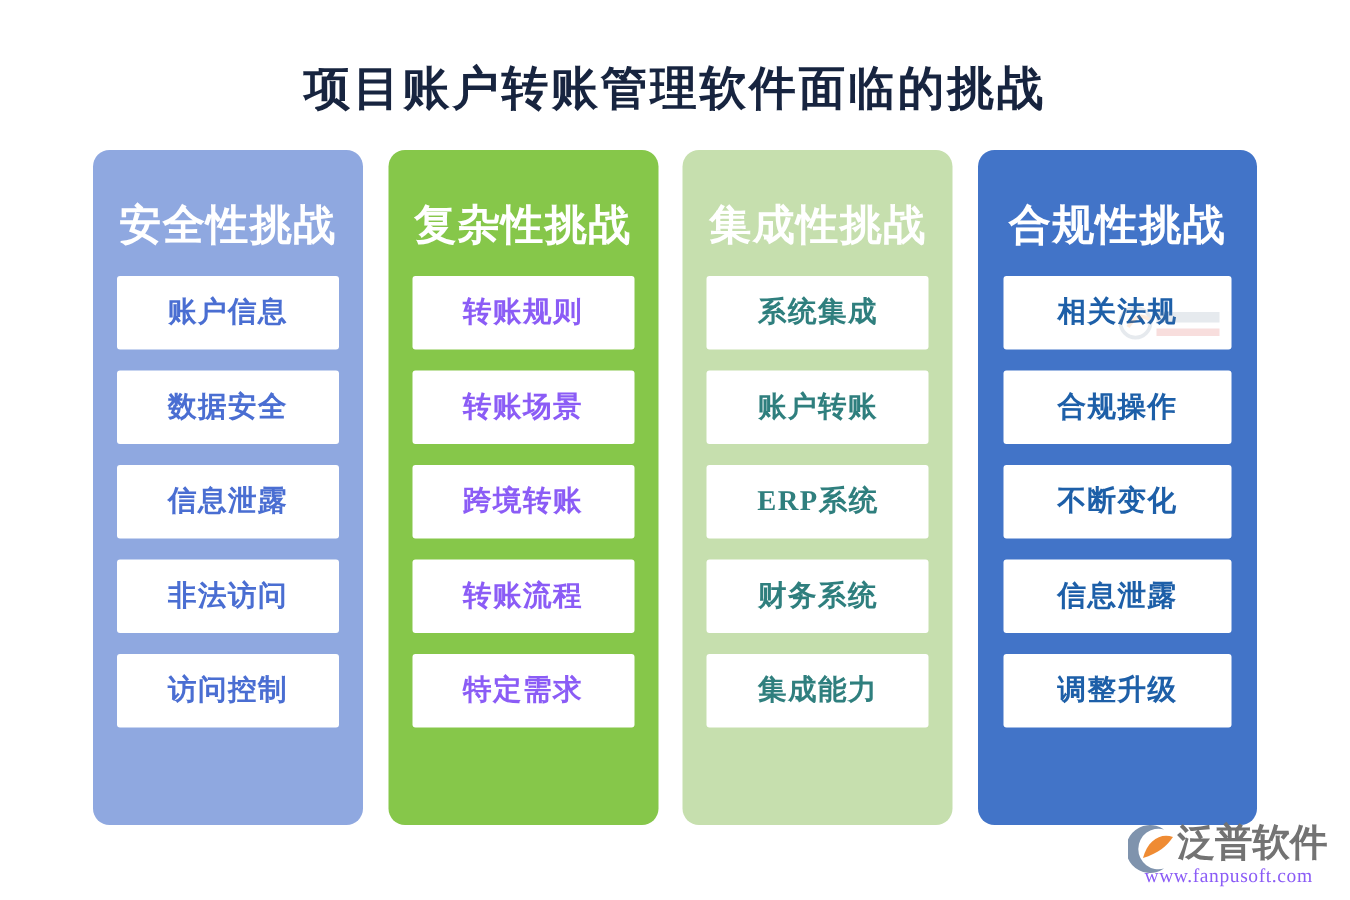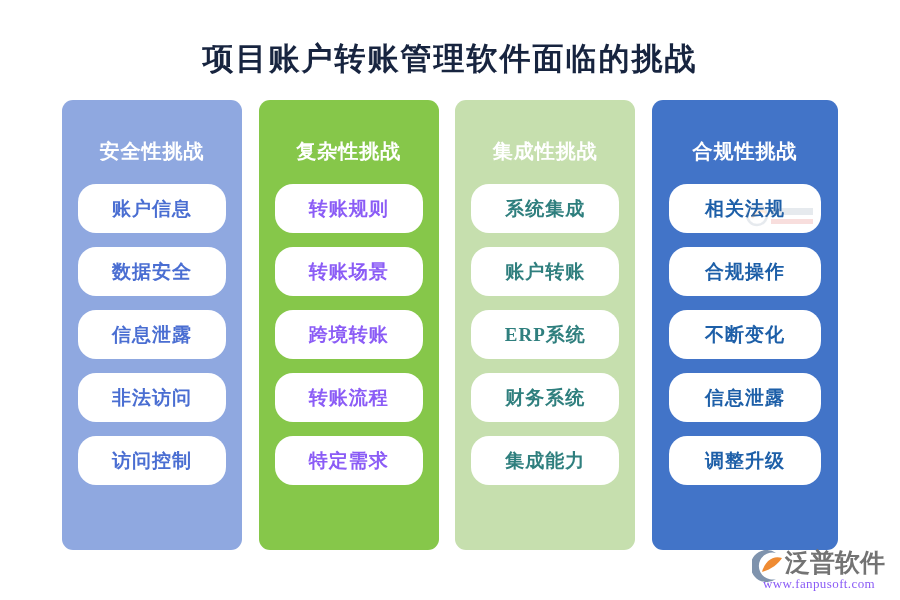--- a/index.html
+++ b/index.html
@@ -63,42 +63,42 @@
   }
 
   .column.col-0 { background: #8fa8e0; }
   .column.col-1 { background: #86c74a; }
   .column.col-2 { background: #c6dfae; }
   .column.col-3 { background: #4274c8; width: 186px; }
 
   .col-header {
     margin-top: 38px;
     margin-bottom: 20px;
-    font-size: 20px;
+    font-size: 28px;
     font-weight: bold;
     color: #ffffff;
     letter-spacing: 1px;
     line-height: 26px;
     white-space: nowrap;
     text-align: center;
   }
 
   .cards {
     width: 100%;
     display: flex;
     flex-direction: column;
     align-items: center;
     gap: 14px;
   }
 
   .card {
     width: 148px;
     height: 49px;
     background: #ffffff;
-    border-radius: 18px;
+    border-radius: 2px;
     display: flex;
     align-items: center;
     justify-content: center;
     font-size: 19px;
     font-weight: bold;
     letter-spacing: 1px;
     line-height: 24px;
     white-space: nowrap;
     position: relative;
     box-sizing: border-box;

